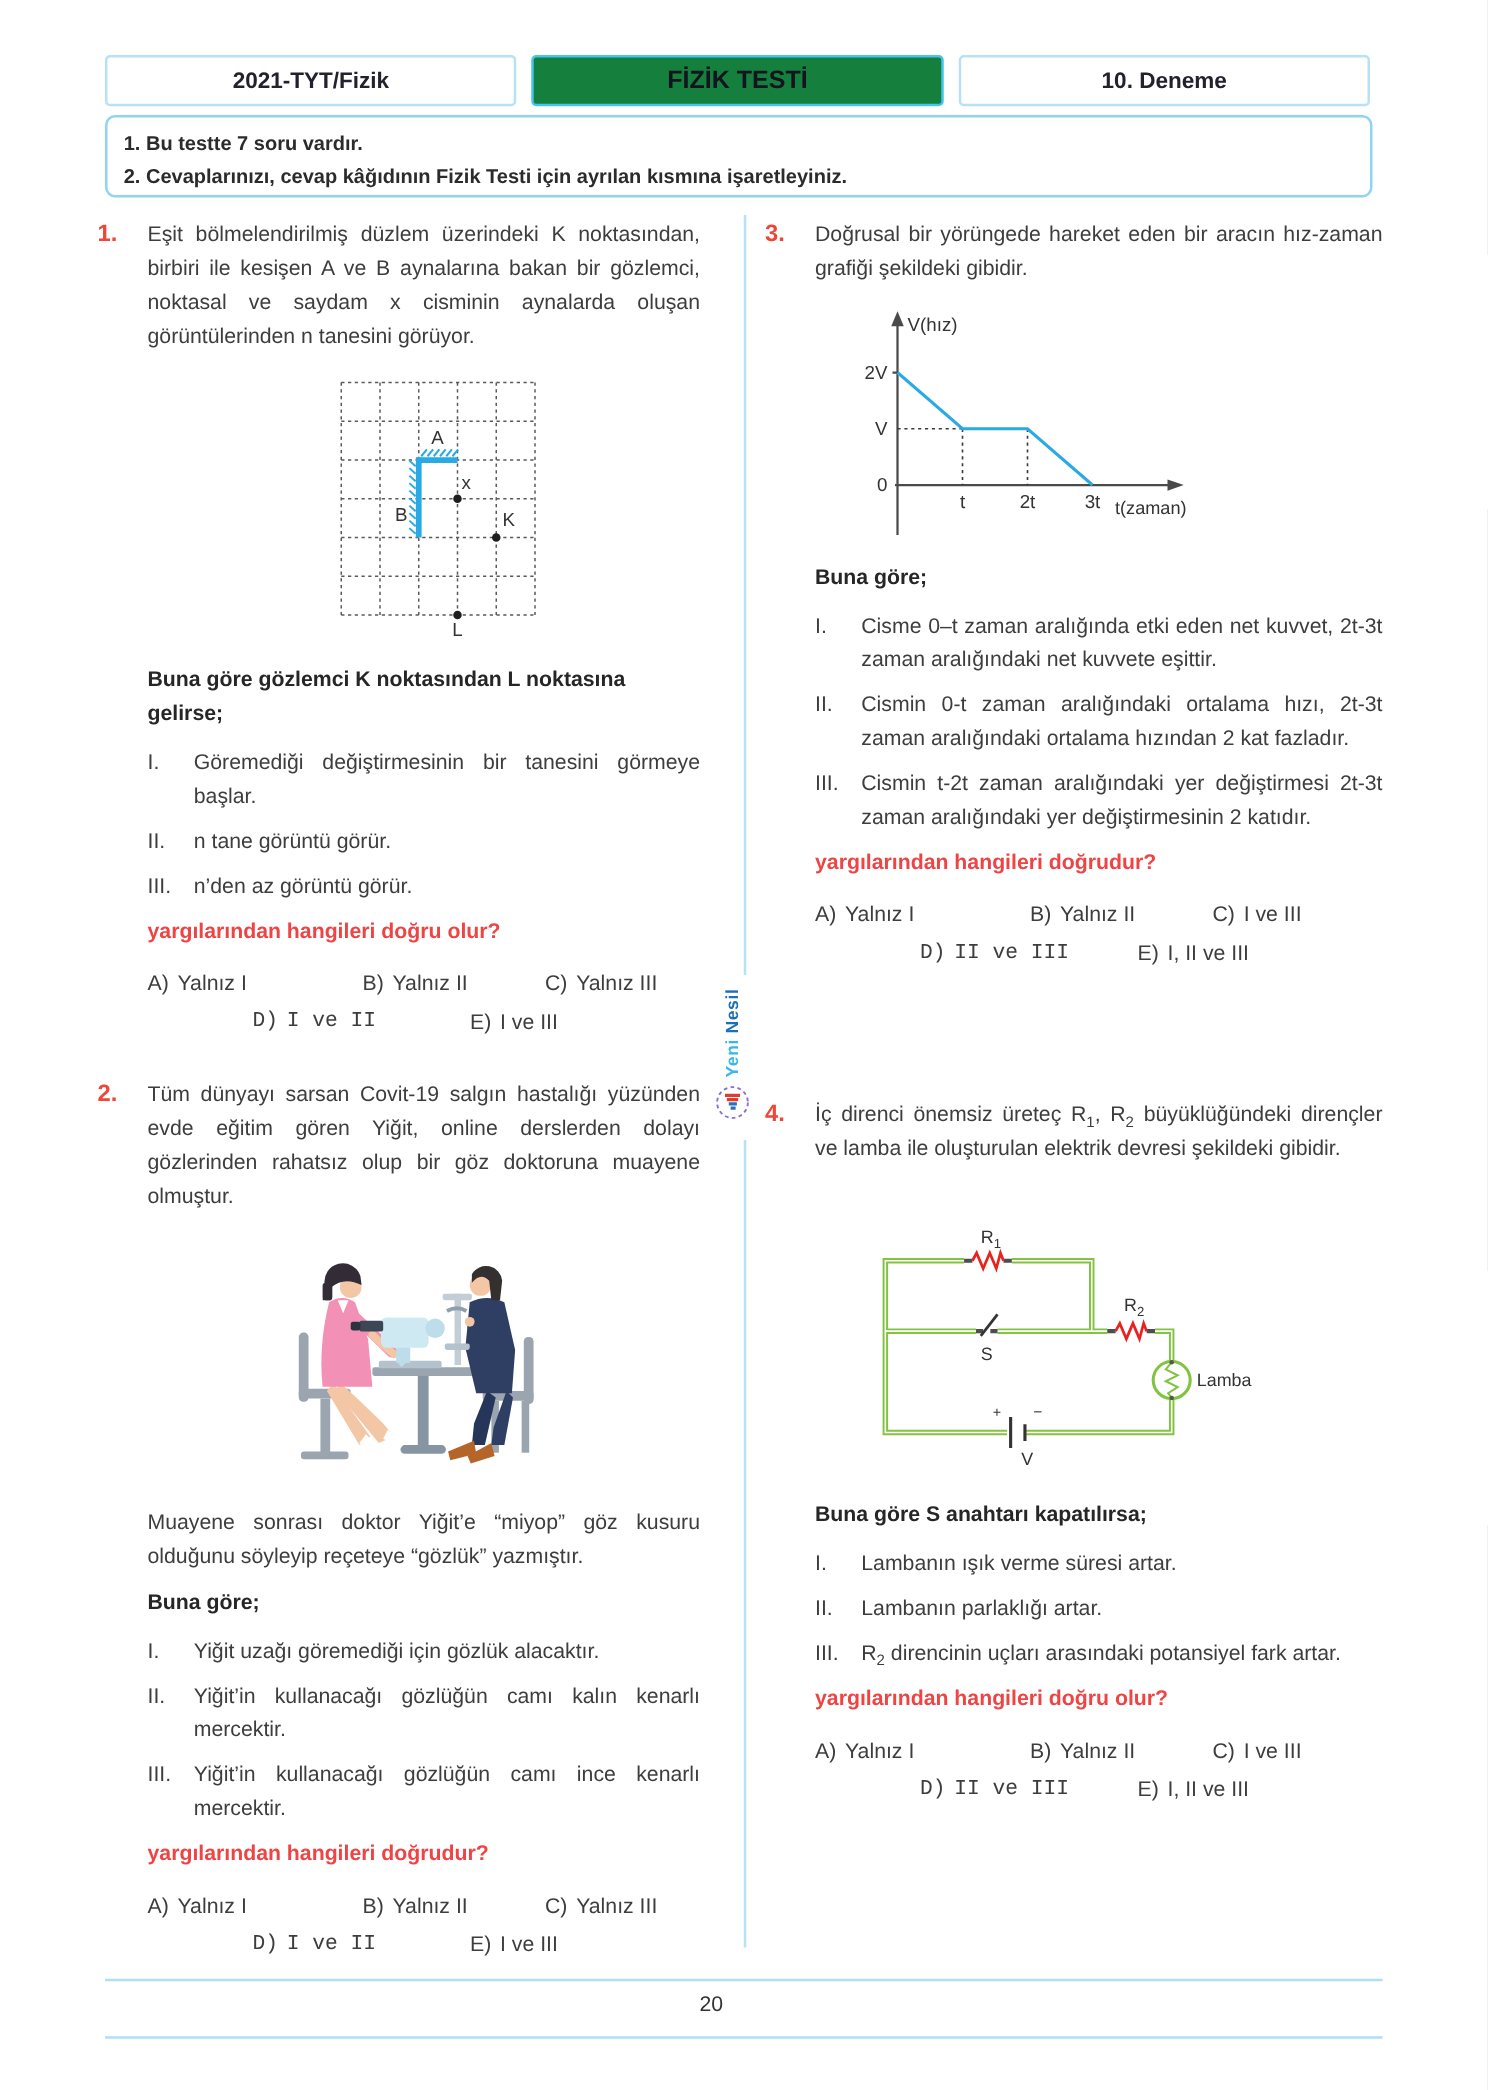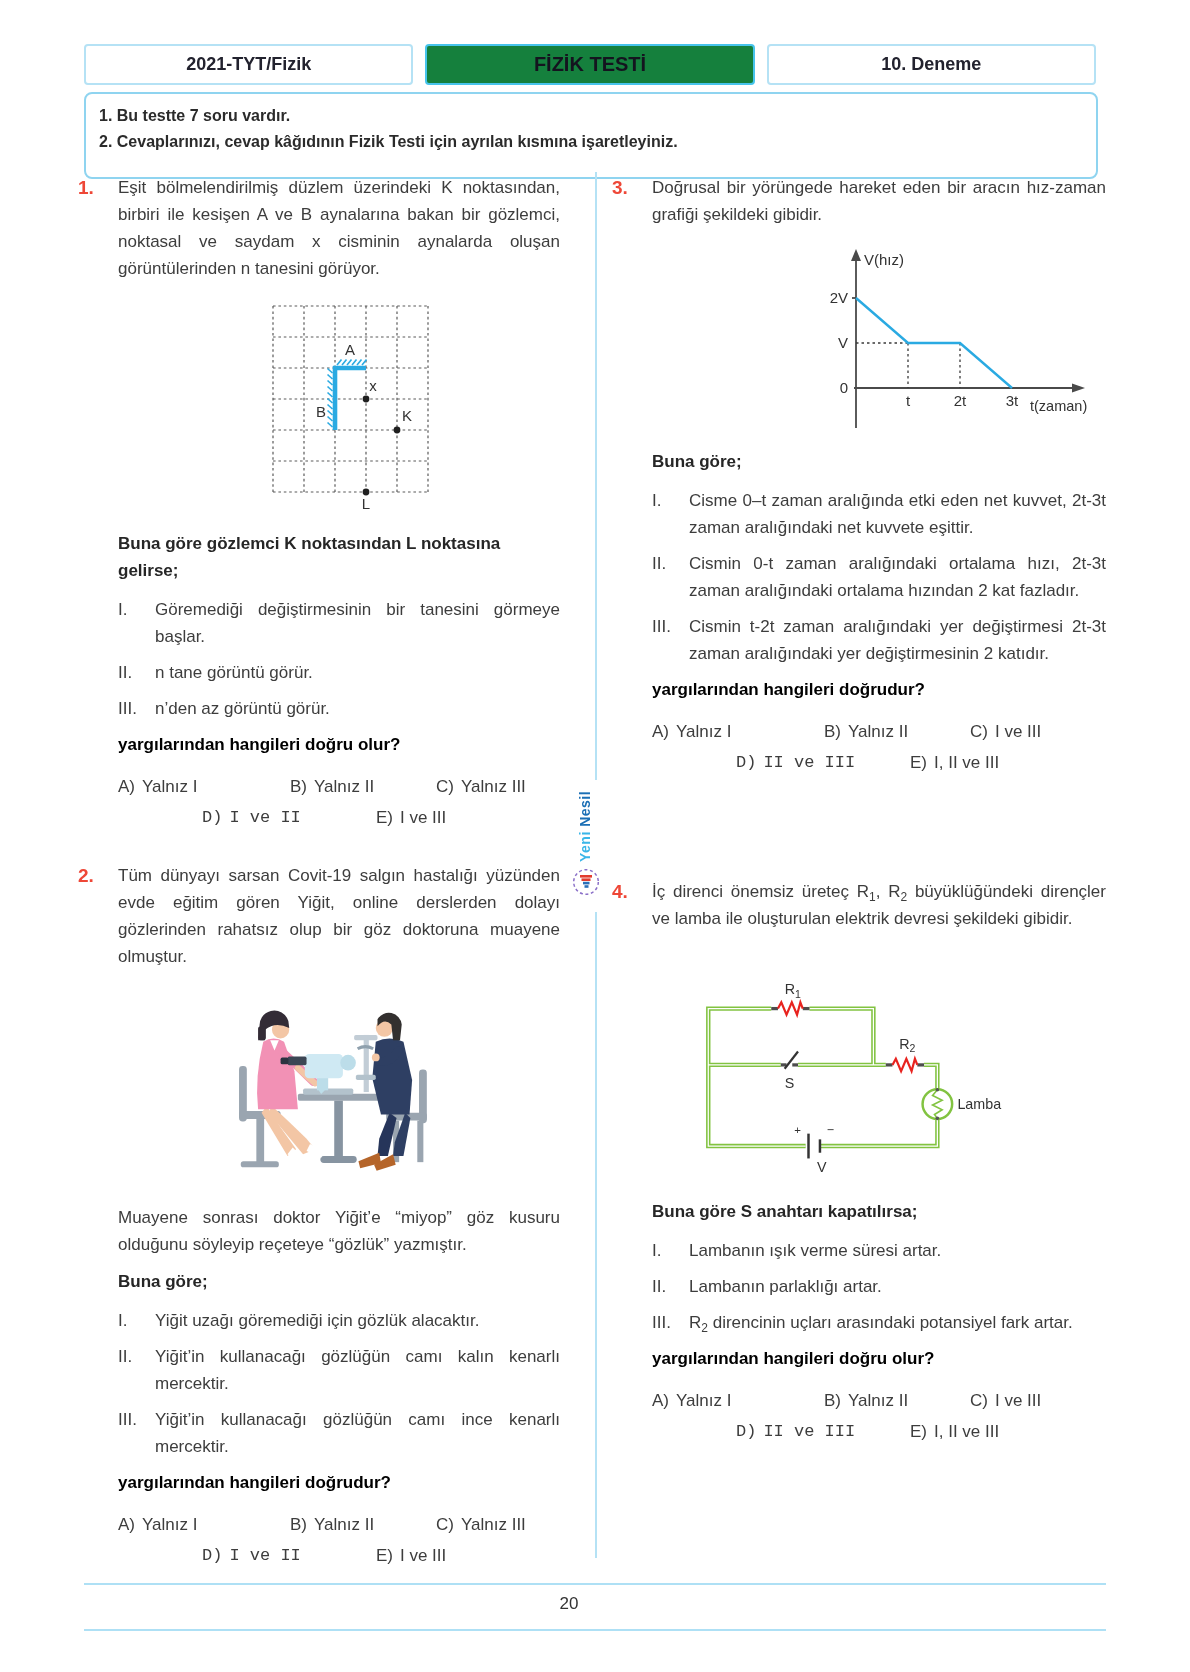--- a/index.html
+++ b/index.html
@@ -4,46 +4,46 @@
 <style>
   html,body{margin:0;padding:0;background:#e8e8e8;}
   .page{position:relative;width:1190px;height:1672px;background:#ffffff;margin:0 auto;
         font-family:"Liberation Sans","DejaVu Sans",sans-serif;color:#3d3d3d;overflow:hidden;}
   
   .hdr{position:absolute;left:84px;top:44px;width:1012px;display:flex;gap:12px;text-align:center;}
   .hdr .hbox{flex:1;height:37px;display:flex;align-items:center;justify-content:center;
              border:2px solid #b5e2f5;border-radius:4px;font-weight:bold;font-size:18px;color:#22222e;background:#fff;}
   .hdr .hbox.center{background:#15803d;border-color:#47c4ec;font-size:20px;color:#14141f;}
   .instr{position:absolute;left:84px;top:92px;width:984px;border:2px solid #8fd4f0;border-radius:8px;
-         padding:9px 13px 22px 13px;font-weight:bold;font-size:16px;color:#2b2b2b;background:#fff;}
+         padding:9px 13px 1px 13px;font-weight:bold;font-size:16px;color:#2b2b2b;background:#fff;}
   .instr div{line-height:26px;}
   
   .divider{position:absolute;width:2px;background:#b5e2f5;left:595px;}
   .div-top{top:172px;height:608px;}
   .div-bottom{top:912px;height:646px;}
   
   .q{position:absolute;font-size:17px;line-height:27px;}
   .qrow{display:flex;}
   .qnum{width:40px;flex-shrink:0;color:#ee4737;font-weight:bold;font-size:19px;}
   .qtext{margin:0;flex:1;text-align:justify;}
   .qbody{margin-left:40px;}
   .stem{font-weight:bold;color:#262626;margin:2px 0 12px 0;}
   .item{display:flex;margin-bottom:9px;}
   .rn{width:37px;flex-shrink:0;}
   .it{flex:1;text-align:justify;}
-  .closing{font-weight:bold;color:#000000;margin:3px 0 15px 0;}
+  .closing{font-weight:bold;color:#ef4444;margin:3px 0 15px 0;}
   .optrow{position:relative;height:31px;}
   .opt{position:absolute;top:0;white-space:nowrap;text-align:center;}
   .ol{margin-right:7px;}
   .oA{left:0;} .oB{left:172px;} .oC{left:318px;} .oD{left:84px;font-family:Liberation Mono, monospace;} .oE{left:258px;}
   sub.sb{font-size:12px;line-height:0;}
   figure{margin:0;}
   .fig-grid{margin:14px 0 8px 163px;}
   .fig-illu{margin:16px 0 10px 142px;}
-  .fig-graph{margin:10px 0 6px 46px;text-align:right;}
+  .fig-graph{margin:10px 0 6px 46px;}
   .fig-circ{margin:12px 0 8px 18px;}
   
   .logo-text{position:absolute;left:577px;top:862px;transform-origin:0 0;transform:rotate(-90deg);
              white-space:nowrap;font-weight:bold;font-size:14px;letter-spacing:.5px;}
   .logo-yeni{color:#3ab6e8;} .logo-nesil{color:#1b6fb5;}
   .logo-icon{position:absolute;left:572px;top:868px;}
   
   .fline{position:absolute;left:84px;width:1022px;height:2px;background:#aee0f5;}
   .fl1{top:1583px;} .fl2{top:1629px;}
   .pageno{position:absolute;left:0;top:1594px;width:1138px;text-align:center;font-size:17px;color:#333;}

